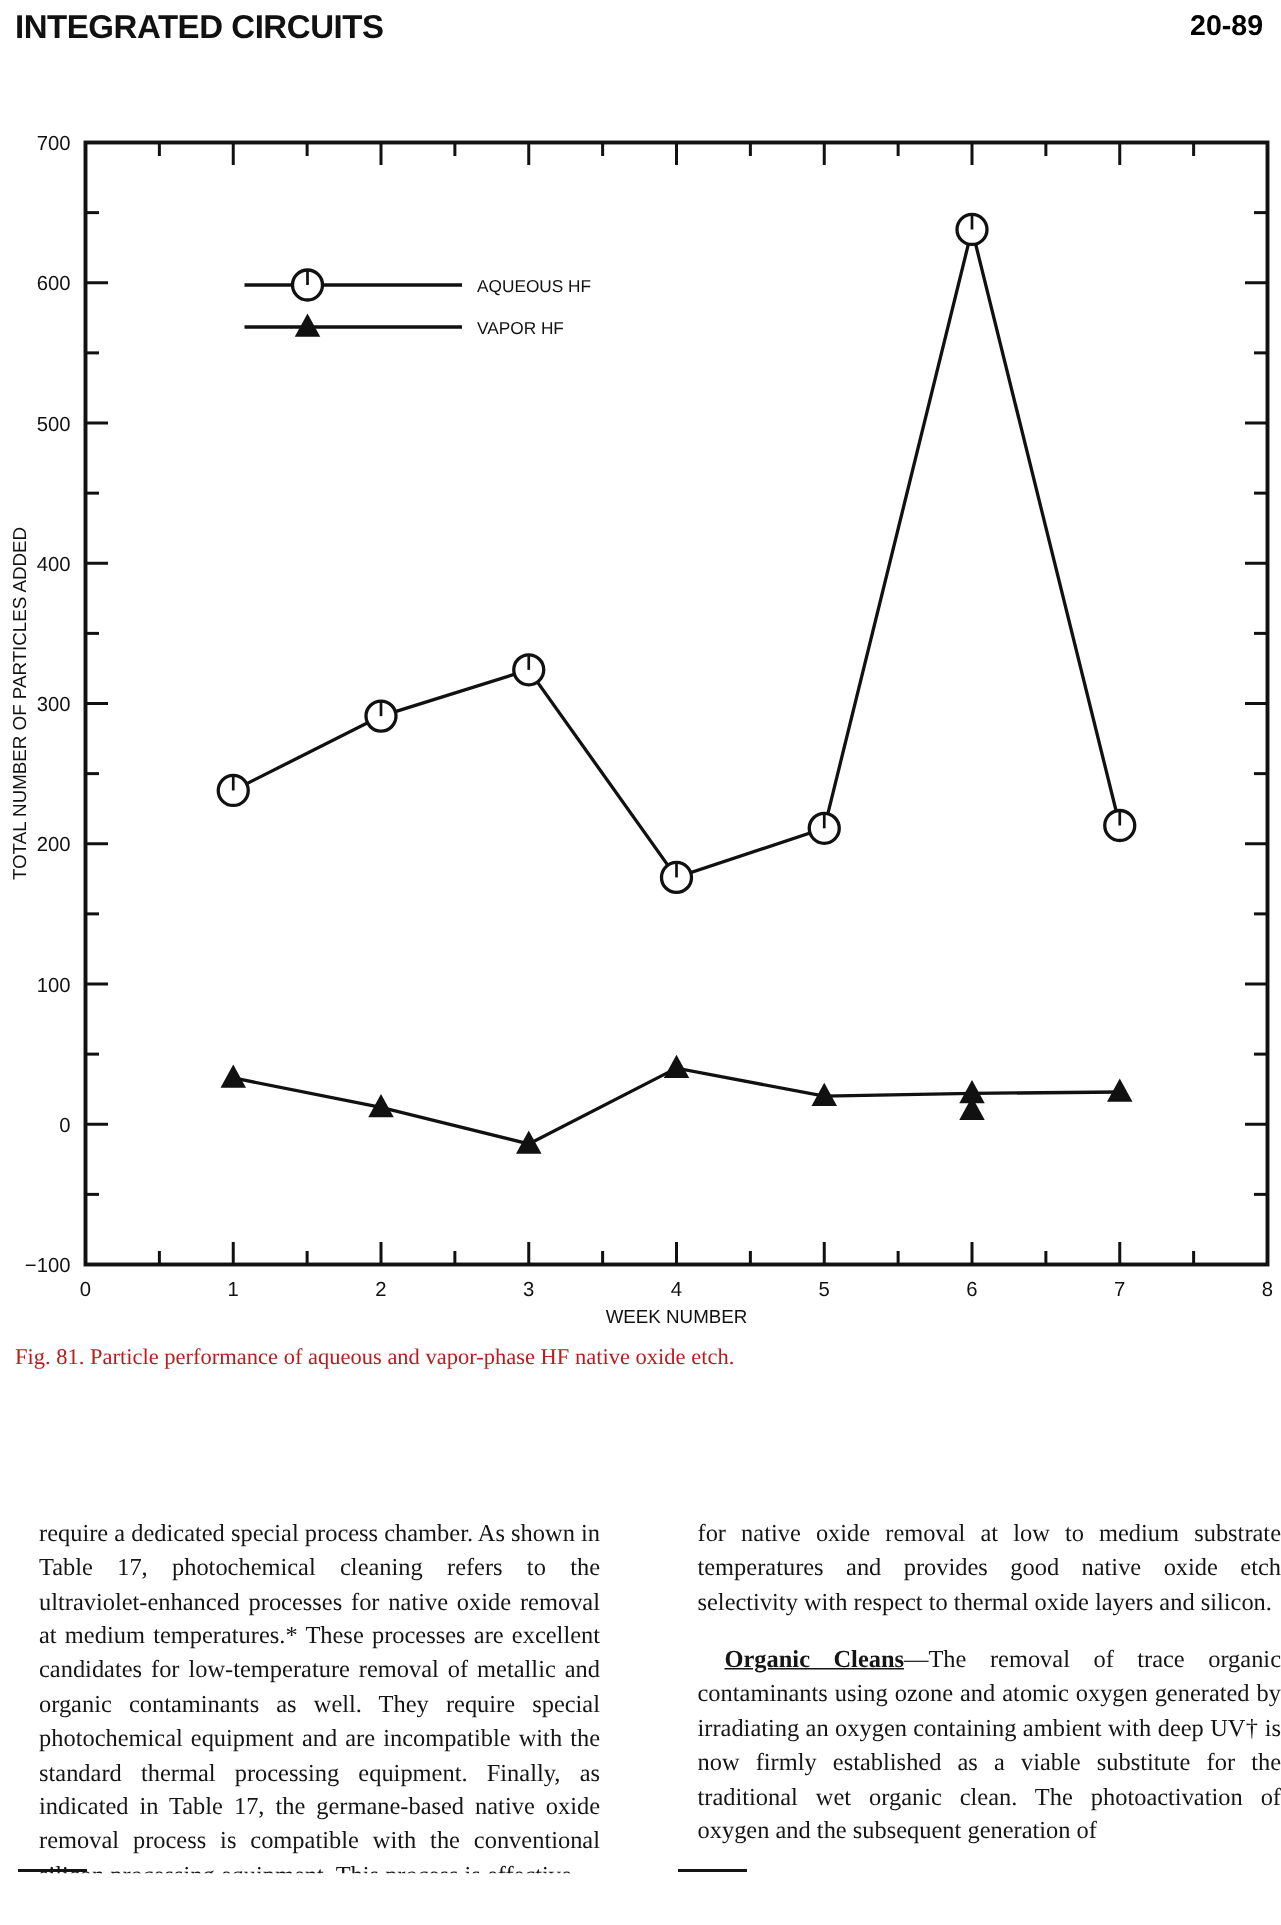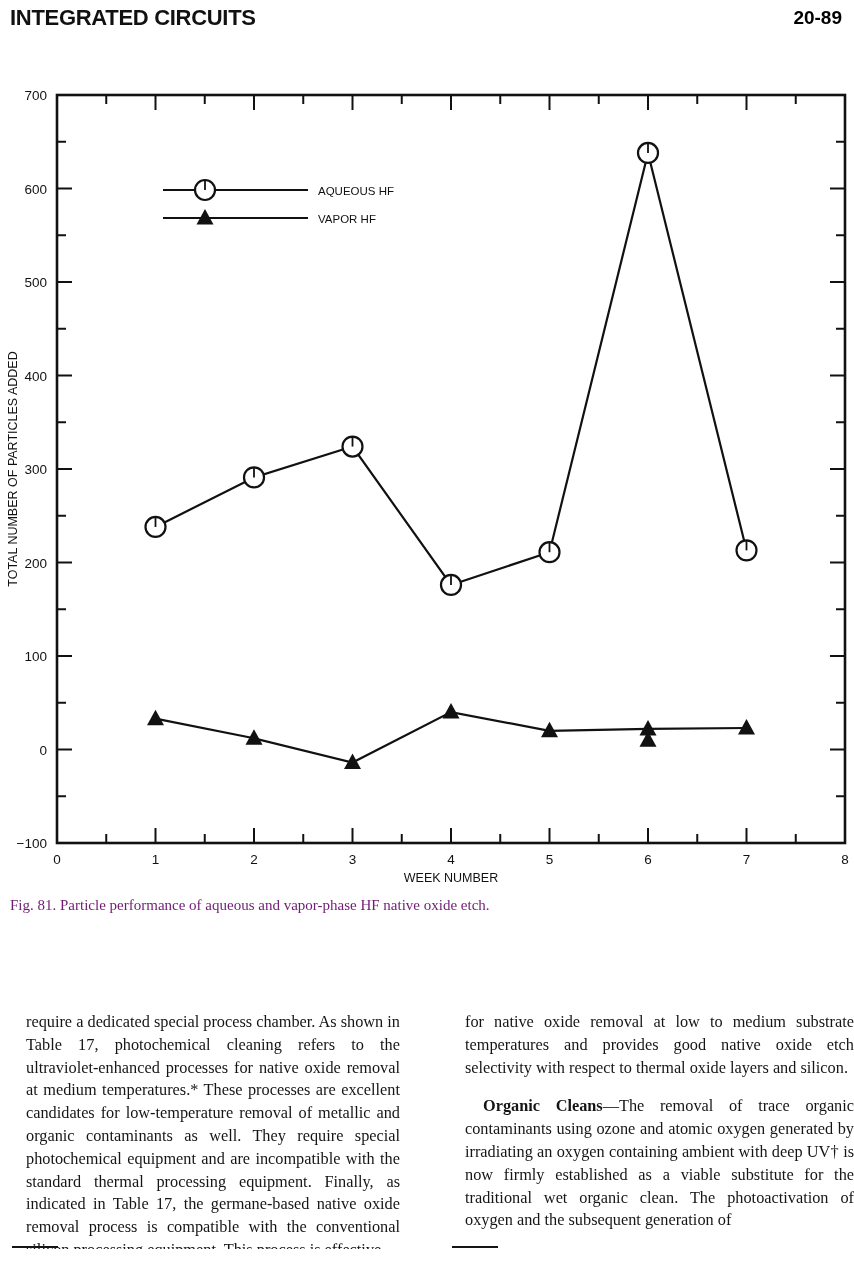--- a/index.html
+++ b/index.html
@@ -15,31 +15,31 @@
   }
   .hdr-page{
     position:absolute;right:12px;top:7px;
     font-family:"Liberation Sans",sans-serif;font-weight:bold;
     font-size:19px;color:#000000;
   }
   #chart-svg{position:absolute;left:0;top:0;}
   #chart-svg text{font-family:"Liberation Sans",sans-serif;fill:#111;}
   .caption{
     position:absolute;left:10px;top:897px;width:760px;
-    font-size:15px;color:#701a75;
+    font-size:15px;color:#b91c1c;
   }
   .col{
     position:absolute;top:995px;
     font-size:16.3px;line-height:22.8px;text-align:justify;color:#151515;
   }
   .col p{margin:16px;}
   .col-left{left:10px;width:406px;}
   .col-right{left:449px;width:421px;}
   .col-right .para2{margin-top:10px;text-indent:18px;}
-  .col-right .para2 b{font-weight:bold;}
+  .col-right .para2 b{font-weight:bold;text-decoration:underline;}
   .fnrule{position:absolute;height:2px;background:#151515;top:1246px;width:46px;}
   .fnrule-left{left:12px;}
   .fnrule-right{left:452px;}
   .footnote{position:absolute;top:1252px;font-size:18px;color:#151515;}
   .footnote-left{left:33px;}
   .footnote-right{left:470px;}
 </style>
 </head>
 <body>
 

